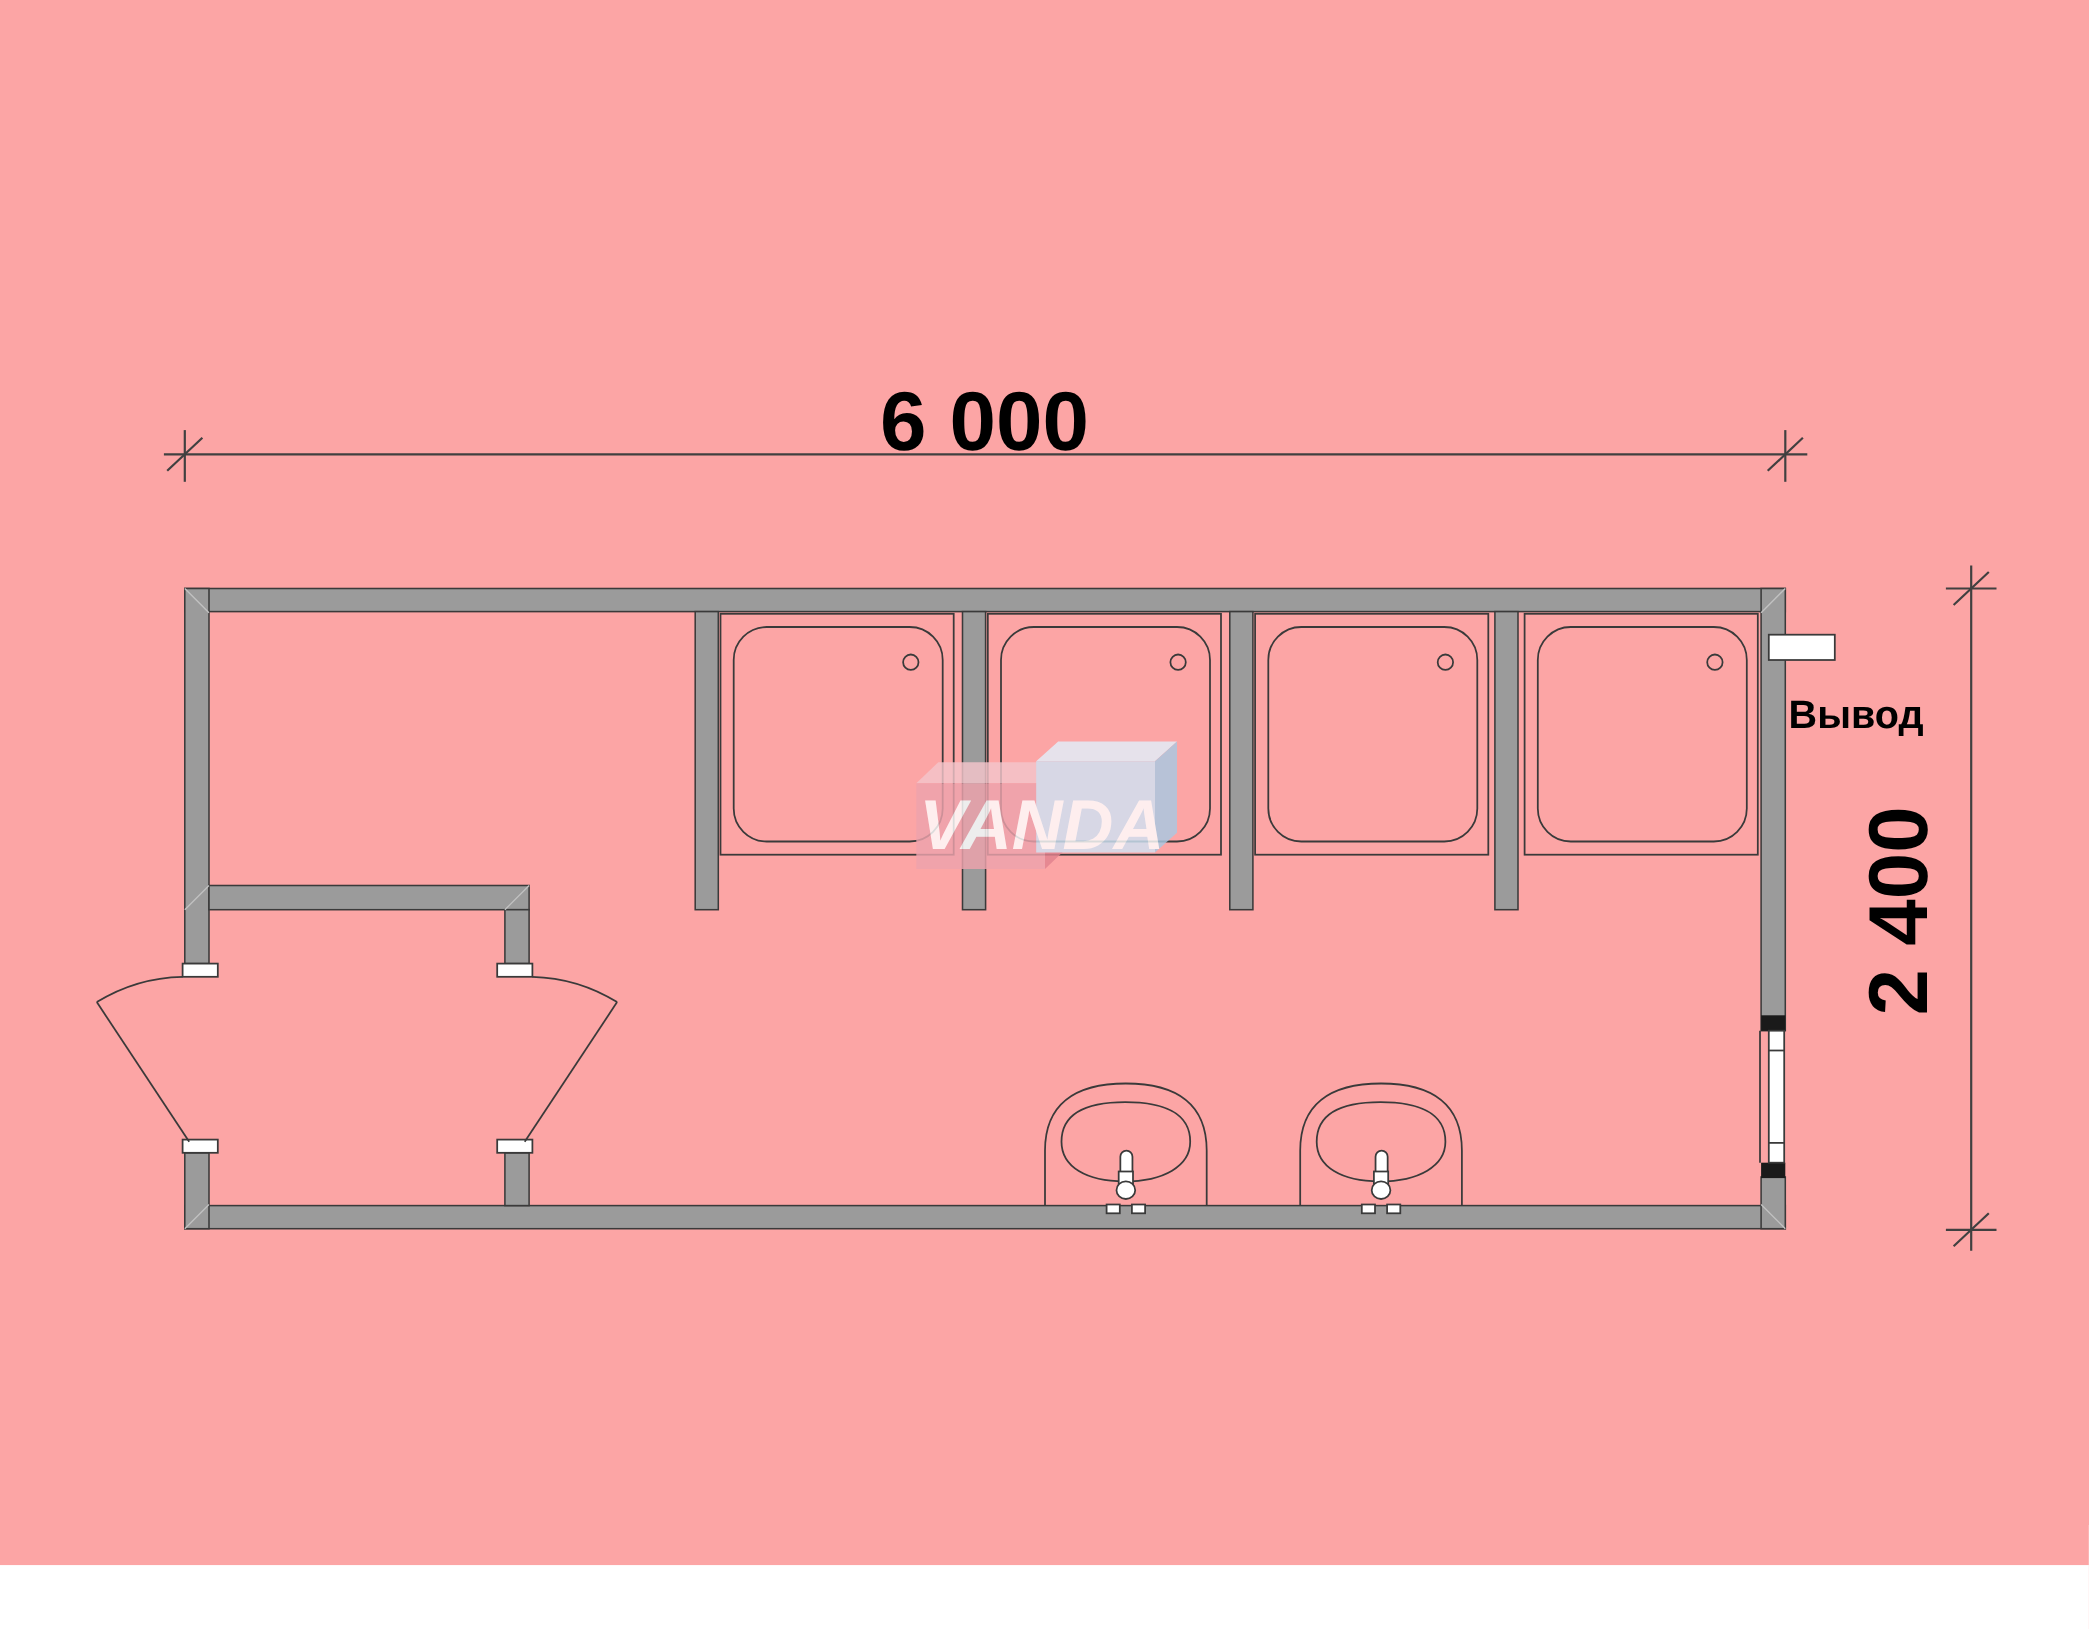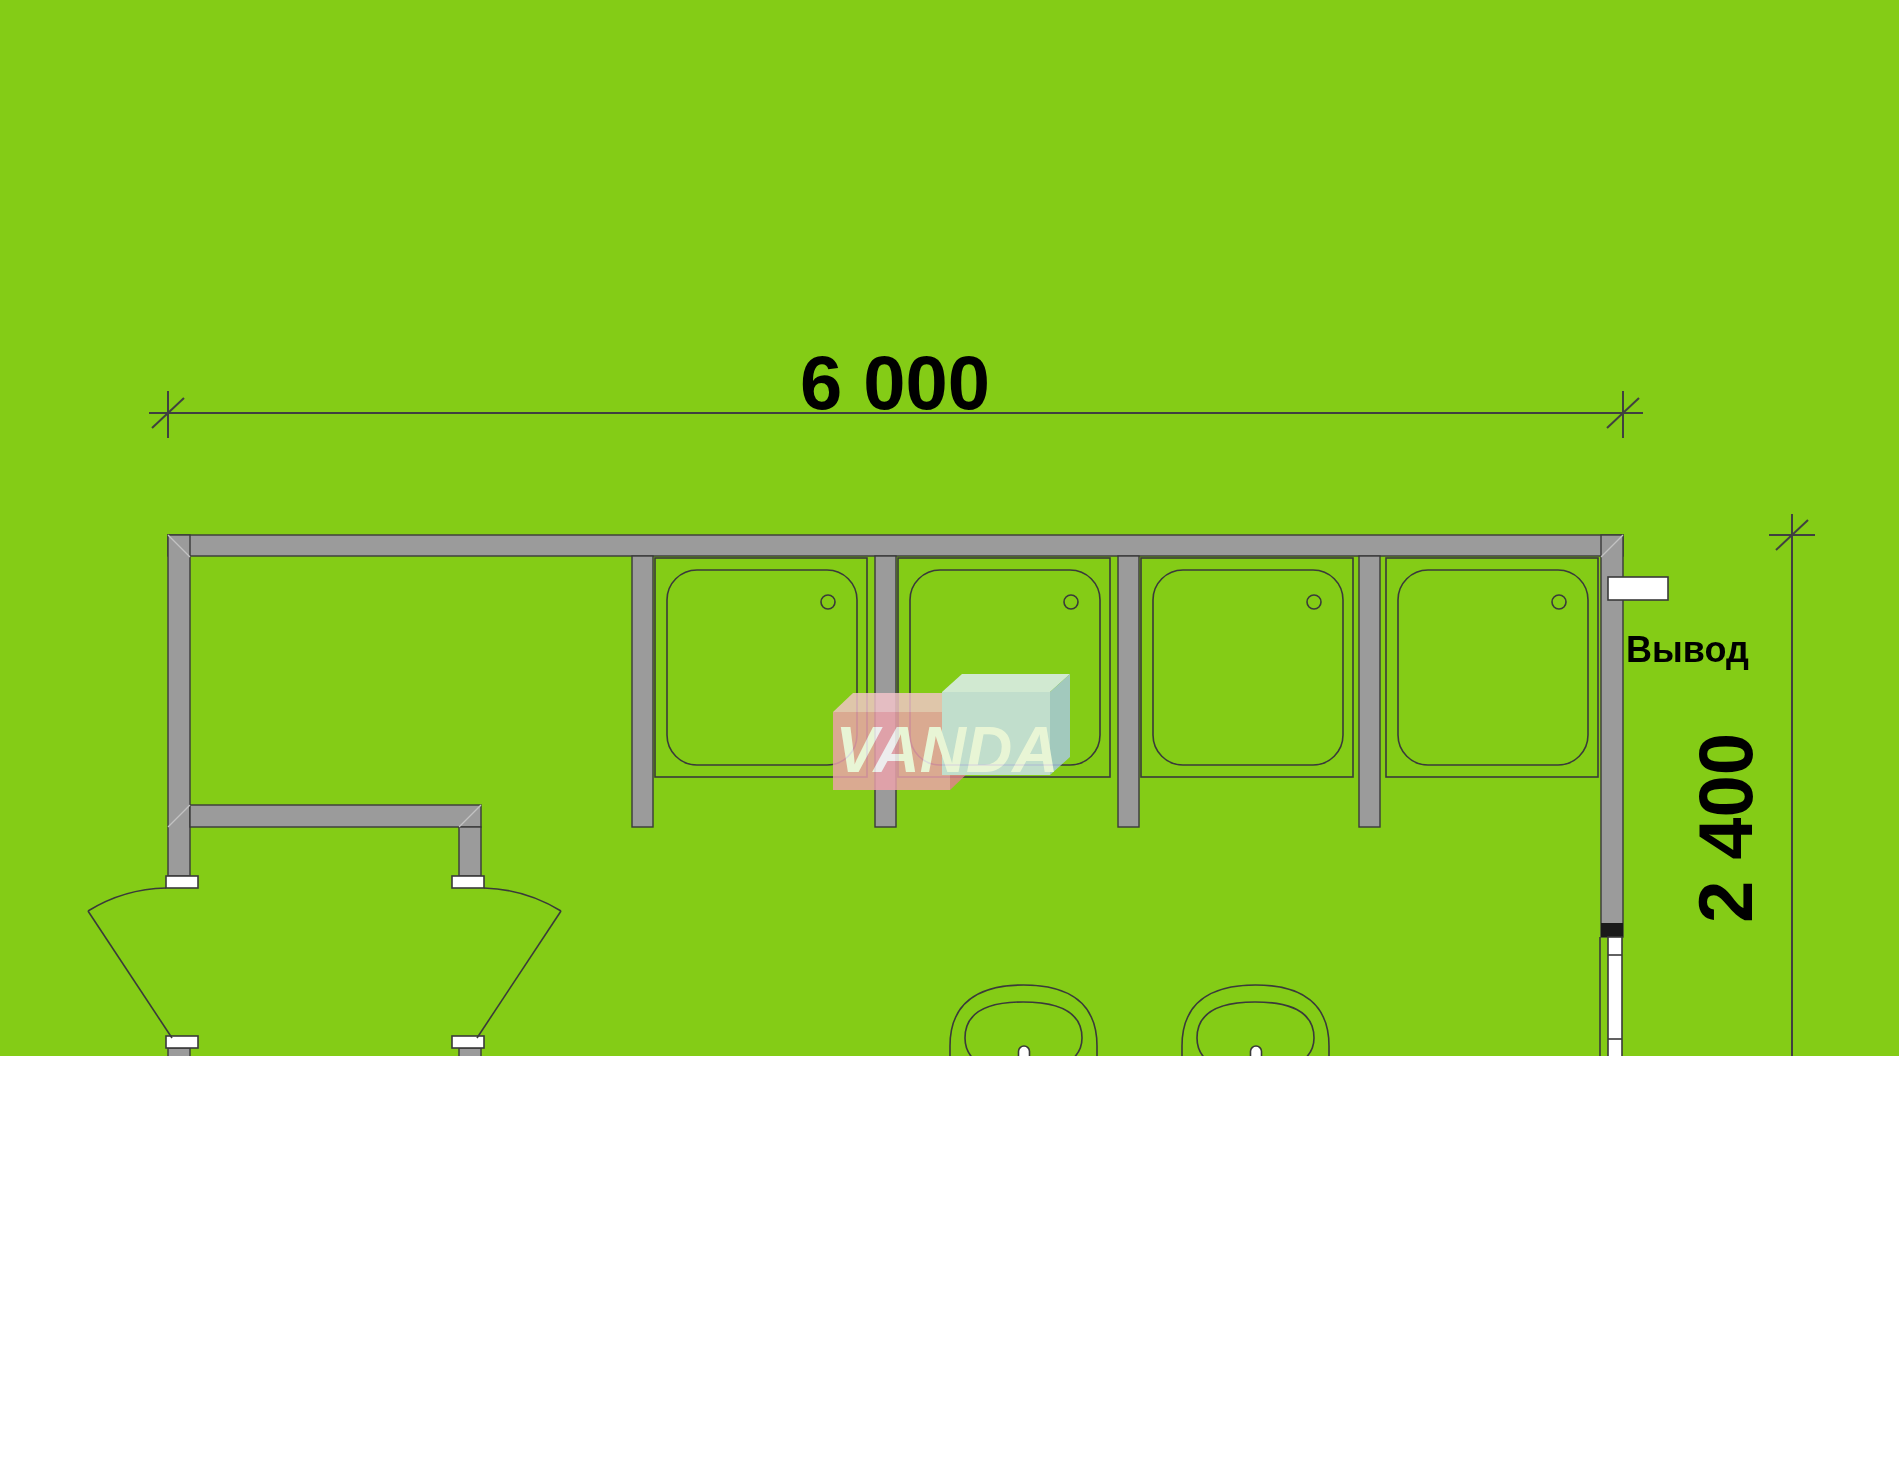--- a/index.html
+++ b/index.html
@@ -1,16 +1,16 @@
 <!DOCTYPE html>
 <html><head>
 <meta charset="utf-8">
 <style>
   html,body{margin:0;padding:0;background:#ffffff;}
-  #canvas{position:relative;width:1899px;height:1056px;background:#84cc16;overflow:hidden;
+  #canvas{position:relative;width:1899px;height:1423px;background:#fca5a5;overflow:hidden;
           font-family:"Liberation Sans","DejaVu Sans",sans-serif;}
   svg{position:absolute;left:0;top:0;}
   .dimtext{font-family:"Liberation Sans","DejaVu Sans",sans-serif;font-weight:bold;font-size:76px;fill:#000;}
   .notetext{font-family:"Liberation Sans","DejaVu Sans",sans-serif;font-weight:bold;font-size:36px;fill:#000;}
   .wmtext{font-family:"Liberation Sans","DejaVu Sans",sans-serif;font-weight:bold;font-style:italic;
           font-size:64px;fill:#ffffff;}
   .wall{fill:#9b9b9b;stroke:#3a3a3a;stroke-width:1.4;}
   .fix{fill:none;stroke:#3a3a3a;stroke-width:1.6;}
   .fixw{fill:#ffffff;stroke:#3a3a3a;stroke-width:1.6;}
   .dim{stroke:#404040;stroke-width:2;fill:none;}

